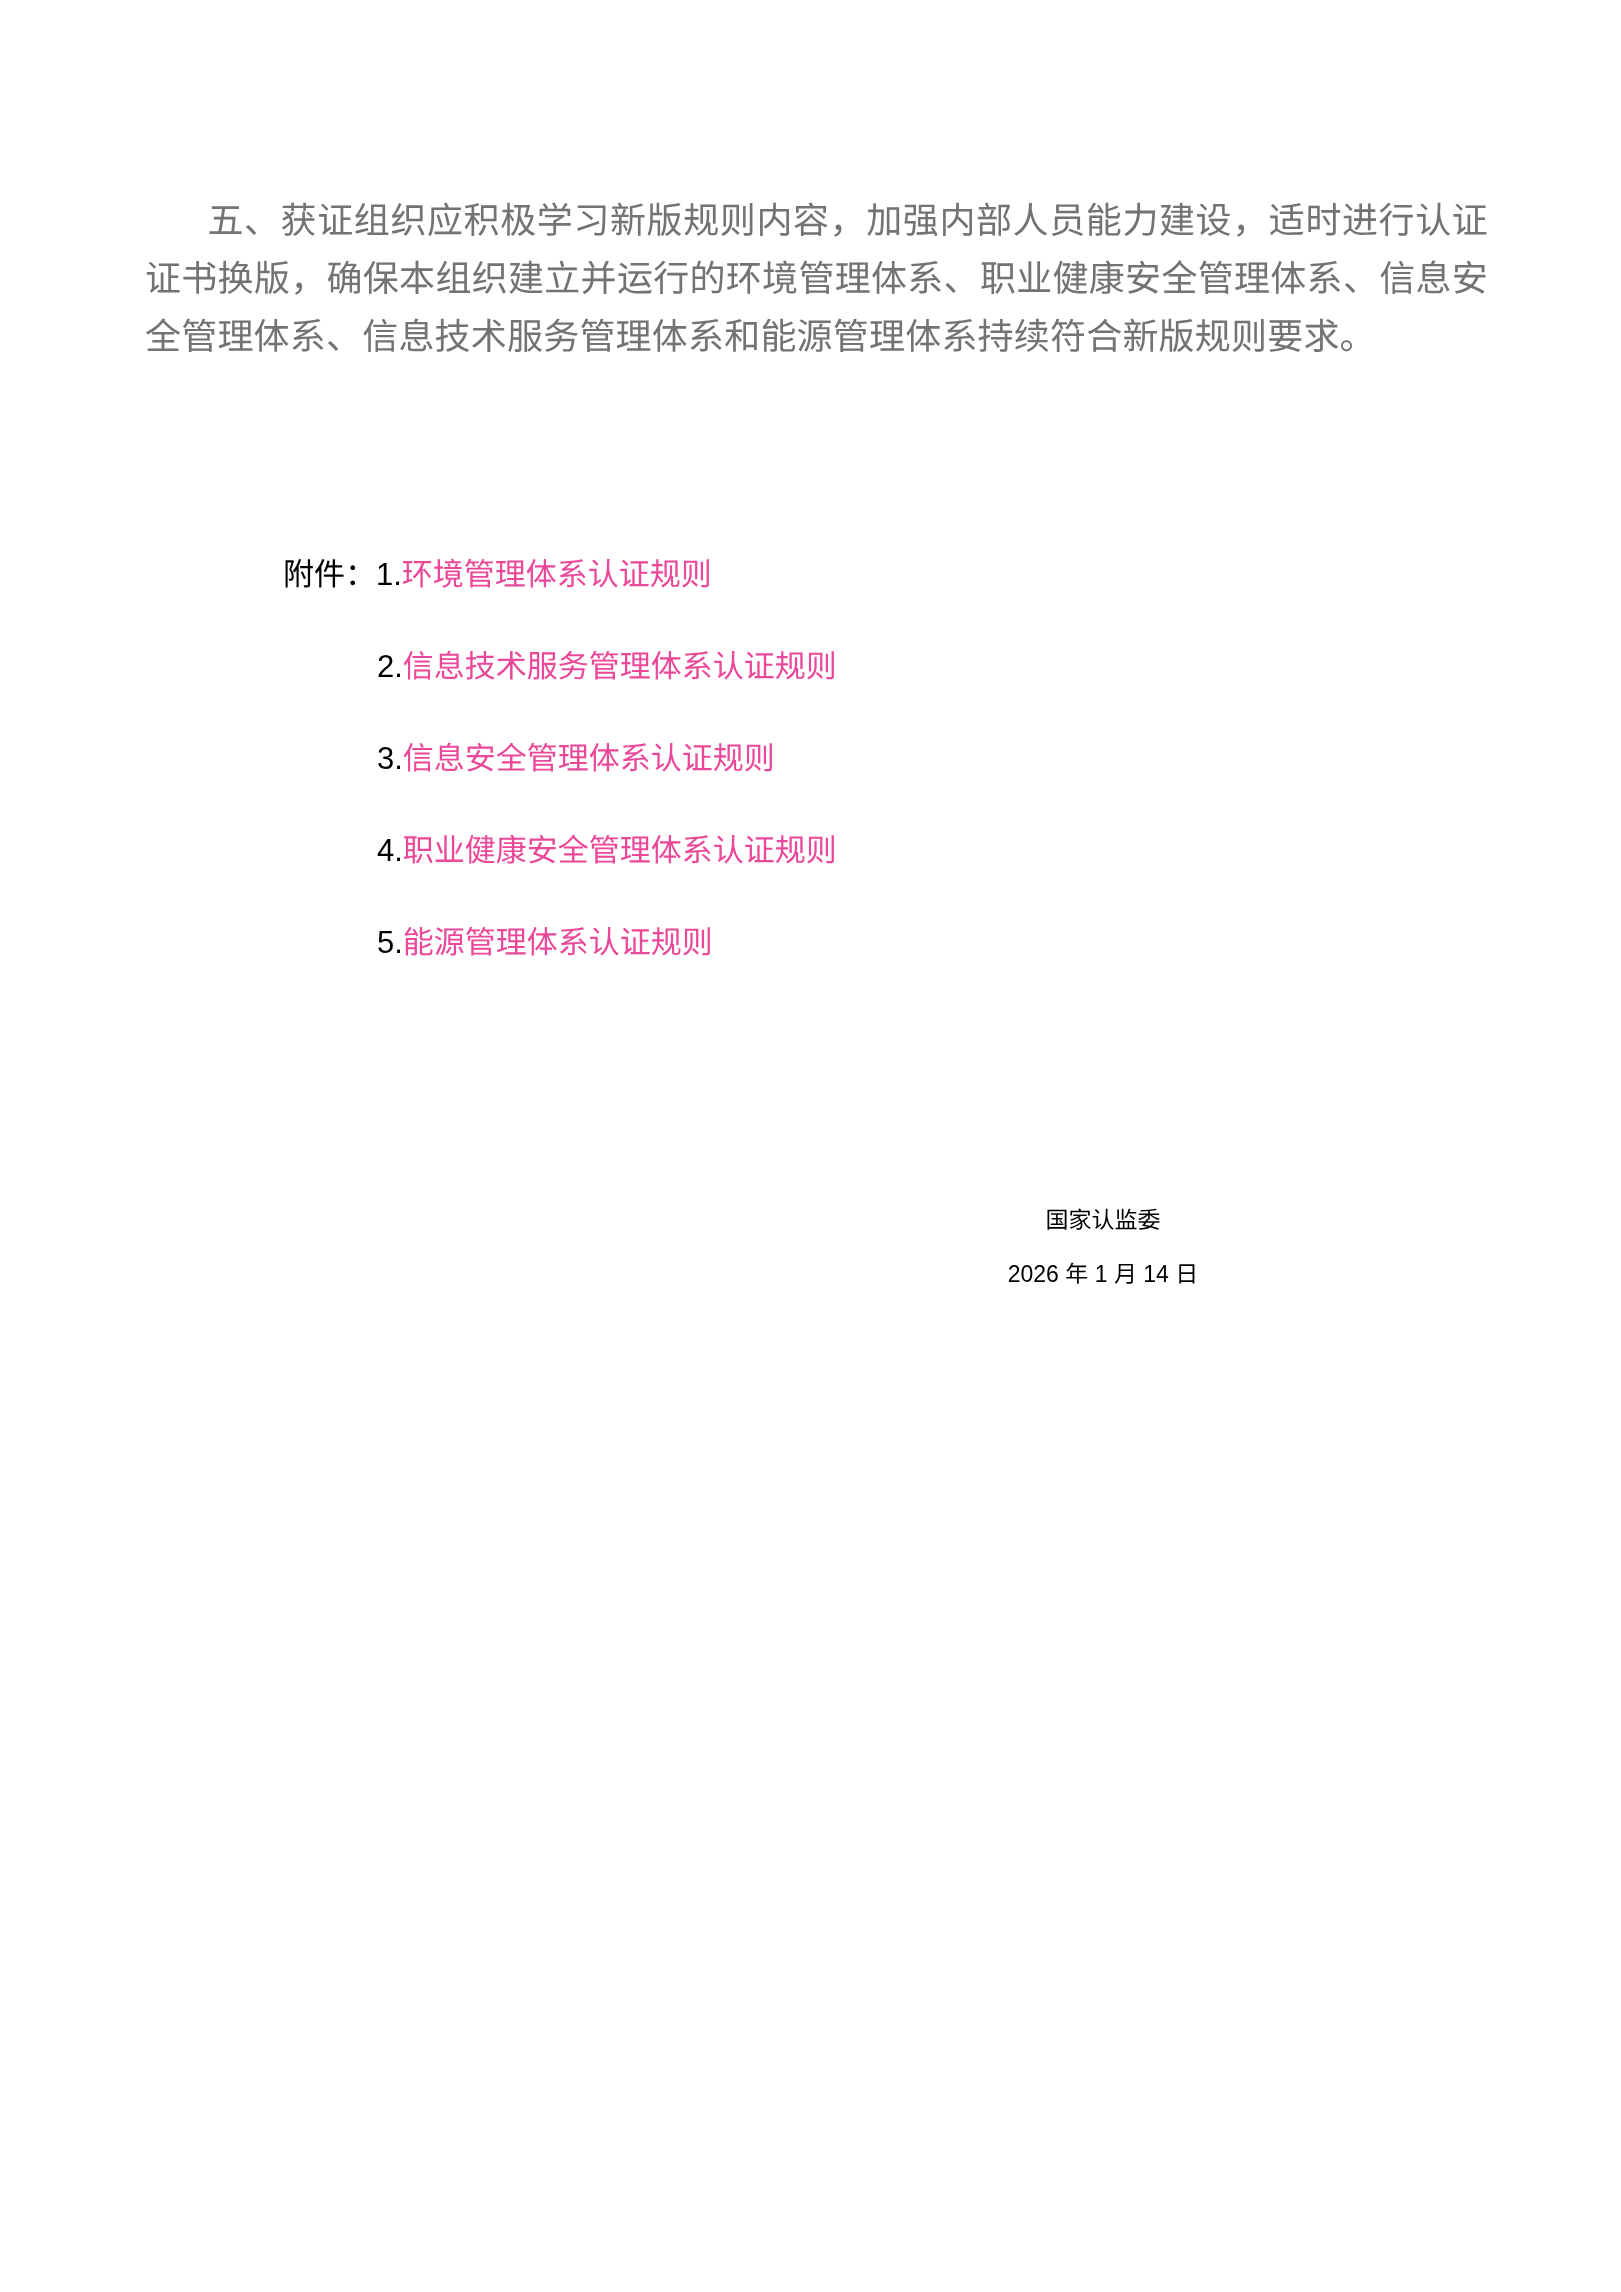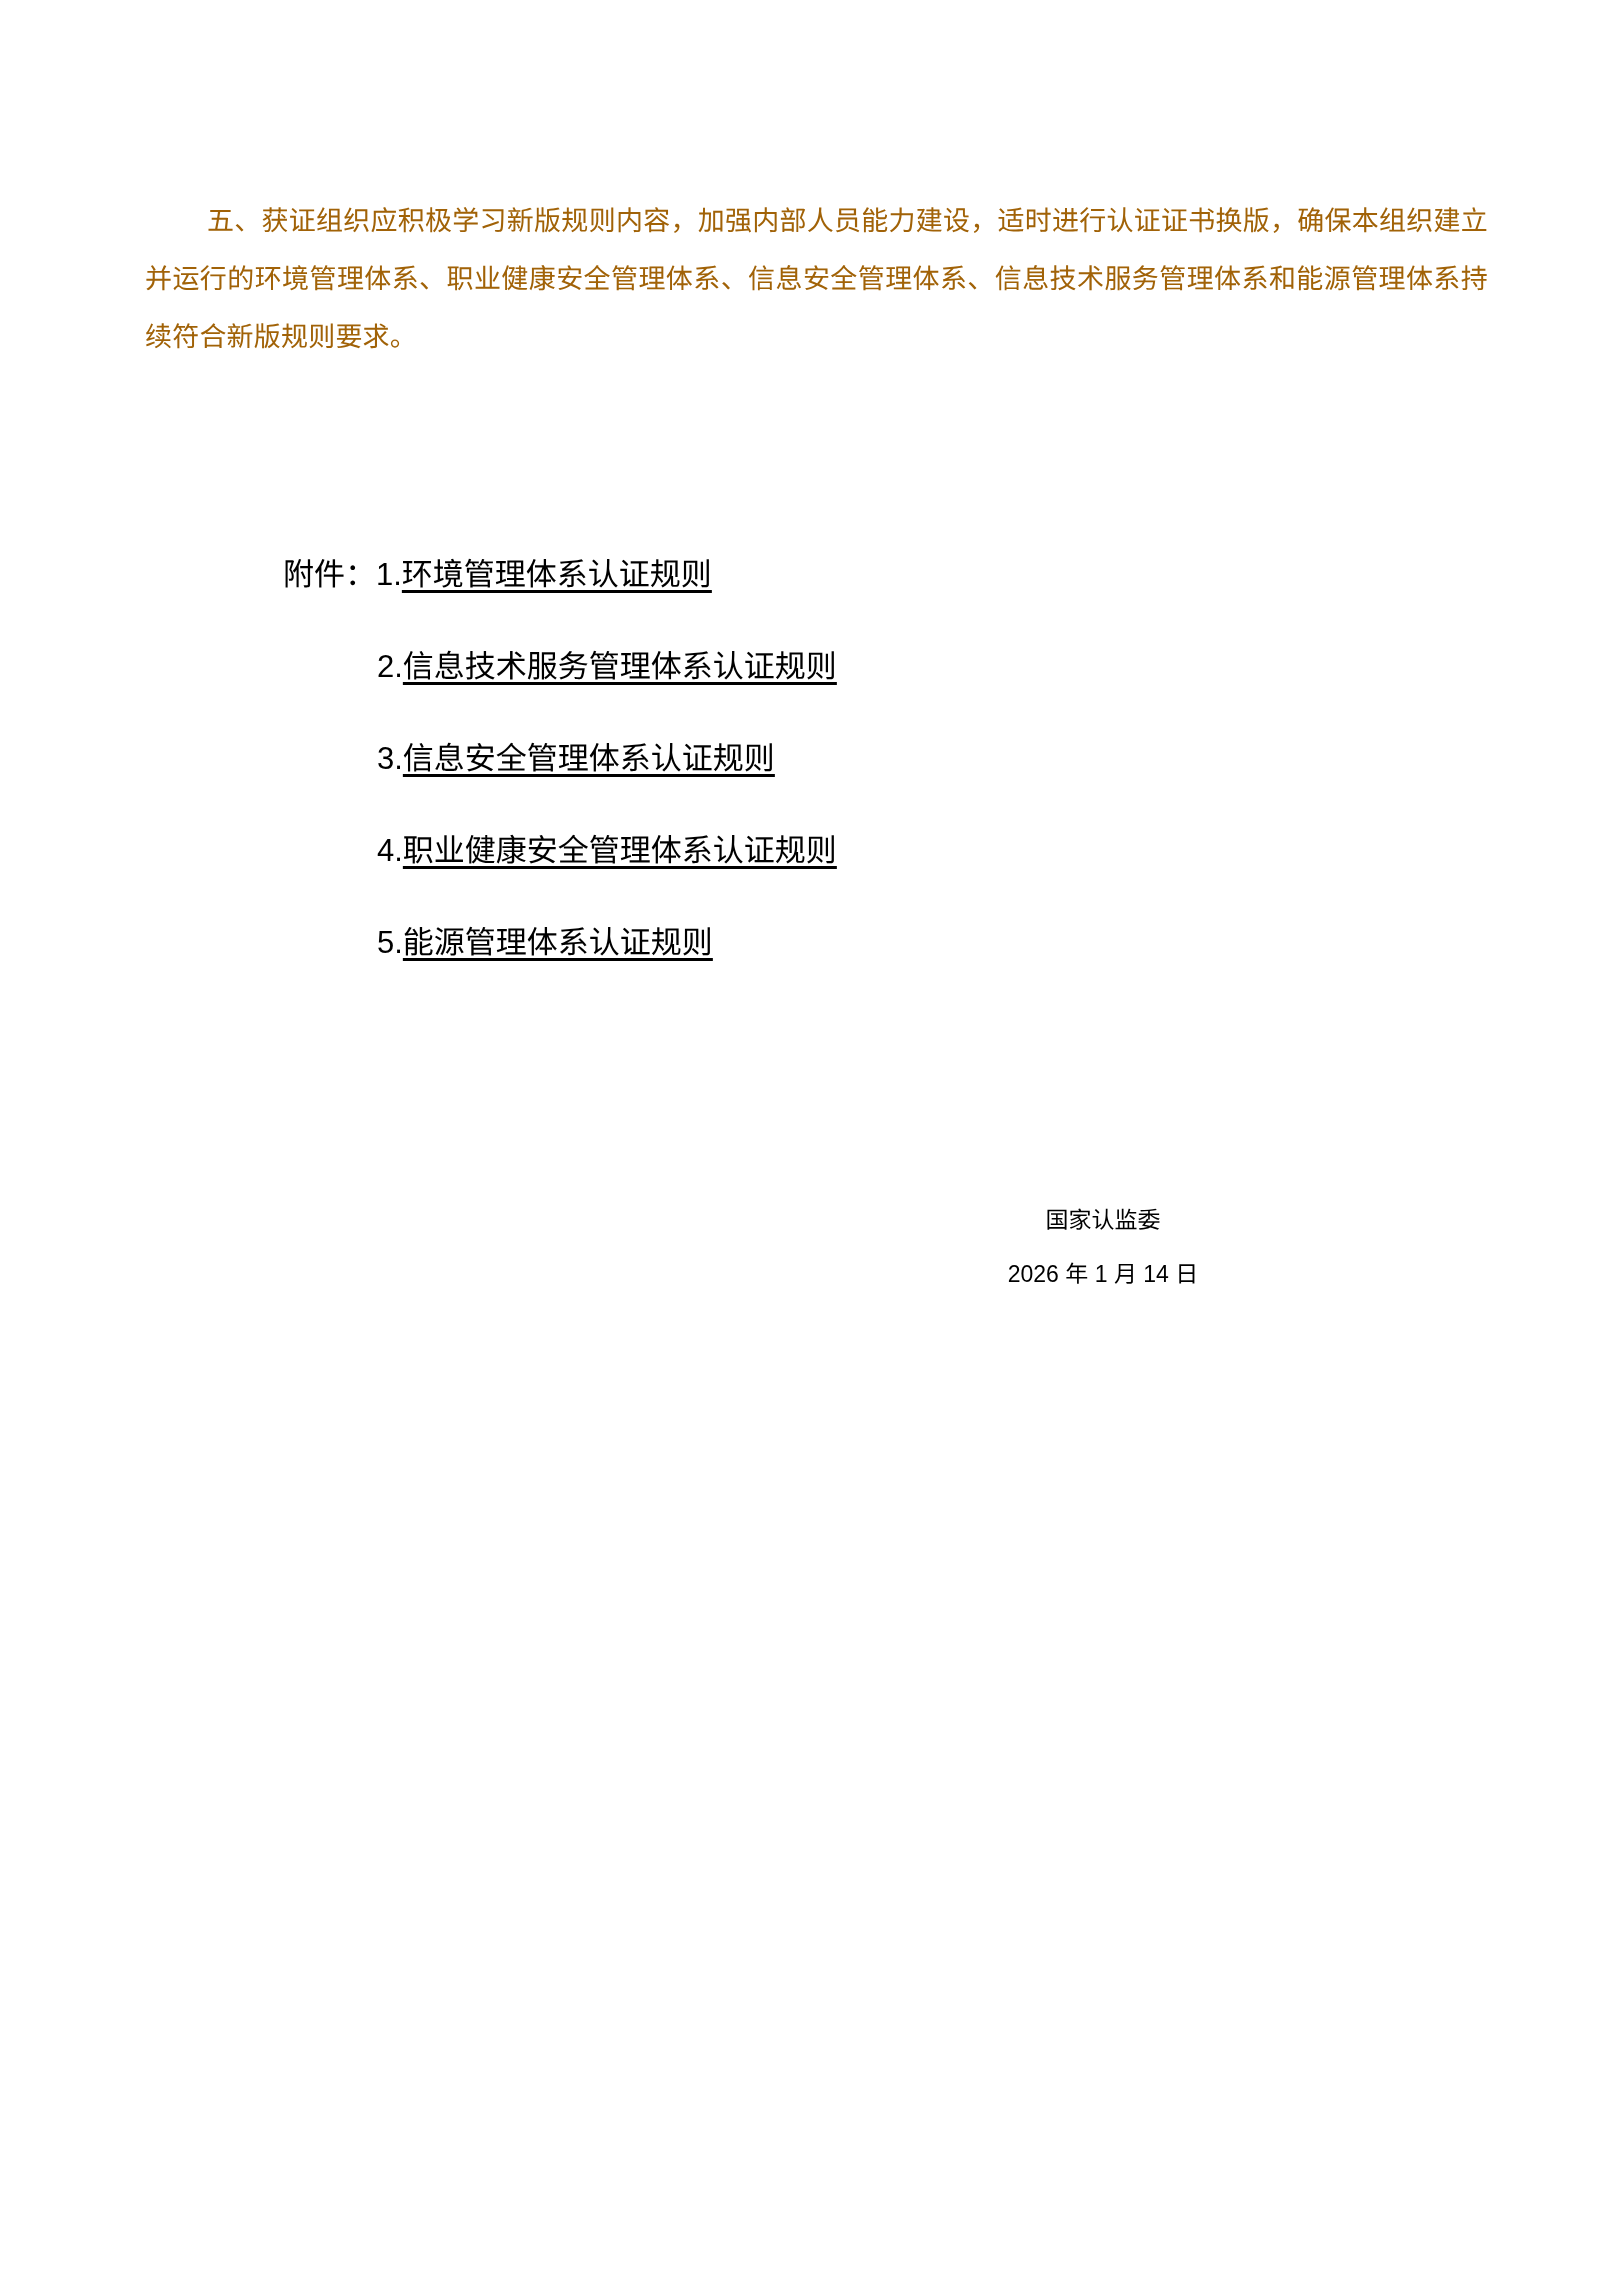--- a/index.html
+++ b/index.html
@@ -23,26 +23,26 @@
     left: 145px;
     top: 0;
     width: 1343px;
   }
 
   
   .para-block {
     margin-top: 192px;
   }
   .para {
-    font-size: 27px;
+    font-size: 36px;
     line-height: 58px;
     letter-spacing: 0.2px;
     text-align: justify;
     text-justify: inter-ideograph;
-    color: #a16207;
+    color: #737373;
   }
   .para .indent {
     display: inline-block;
     width: 62px;
   }
 
   
   .attachments {
     margin-top: 163px;
   }
@@ -58,22 +58,21 @@
     width: 138px;
   }
   .att-num-pad {
     display: inline-block;
     width: 138px;
   }
   .att-num {
     color: #000000;
   }
   .att-link {
-    color: #000000;
-    text-decoration: underline;
+    color: #ec4899;
     text-underline-offset: 4.9px;
     cursor: pointer;
   }
 
   
   .signature {
     margin-top: 204px;
     text-align: center;
     padding-left: 573px;
   }

